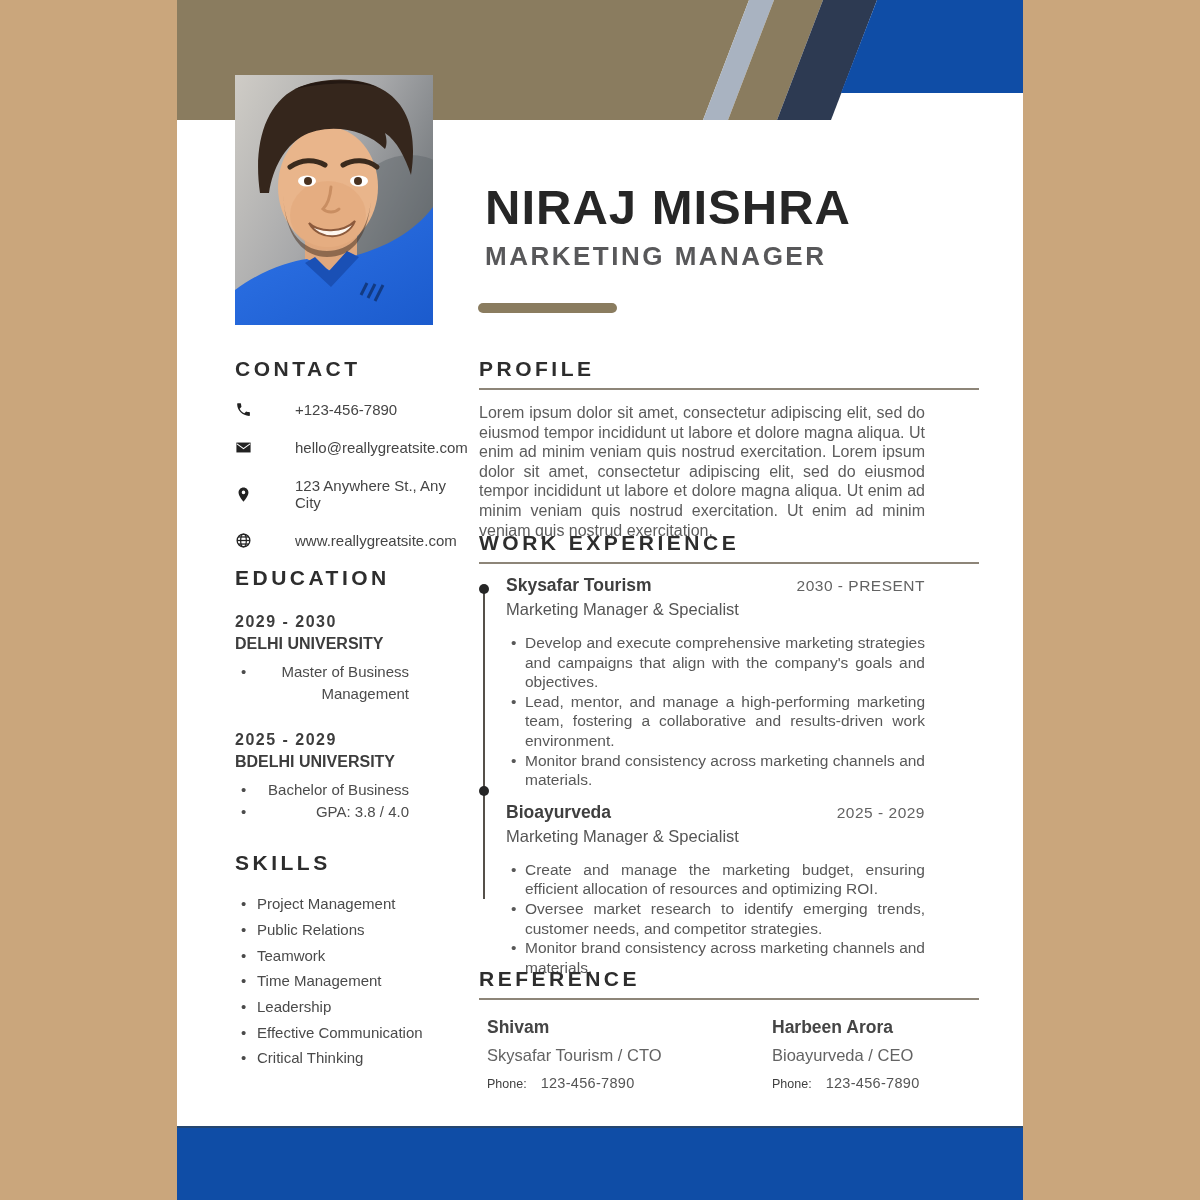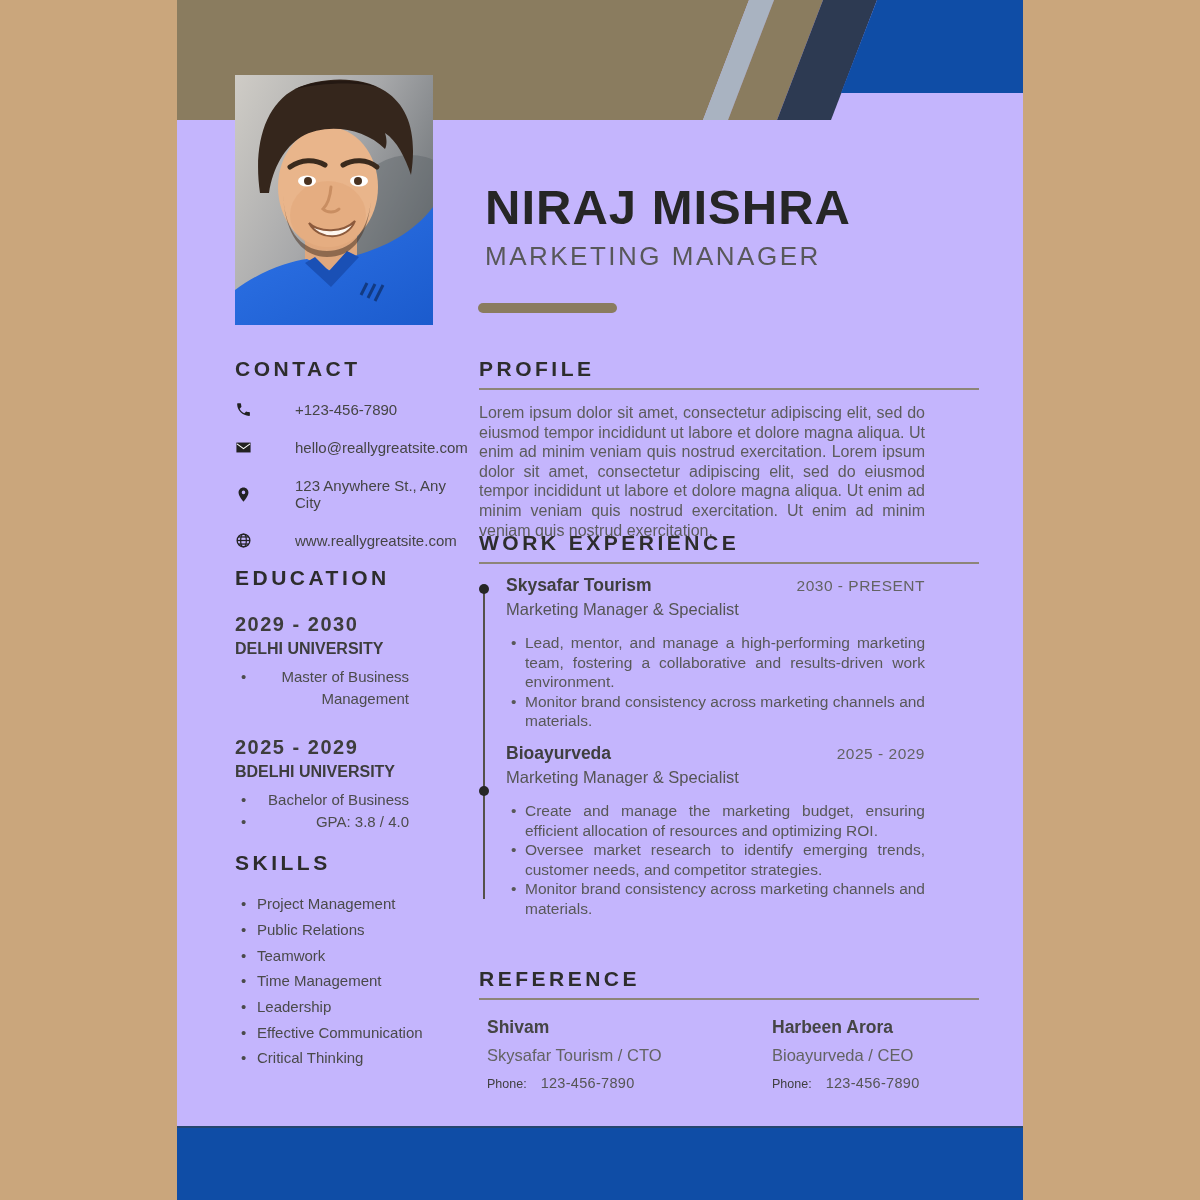--- a/index.html
+++ b/index.html
@@ -4,58 +4,58 @@
 <style>
   html,body{margin:0;padding:0;}
   body{
     width:1200px;height:1200px;
     background:#caa67c;
     font-family:"Liberation Sans", sans-serif;
     position:relative;overflow:hidden;
   }
   .page{
     position:absolute;left:177px;top:0;width:846px;height:1200px;
-    background:#c4b5fd;
+    background:#ffffff;
   }
   
   .banner{position:absolute;left:0;top:0;width:846px;height:125px;}
   
   .photo{
     position:absolute;left:58px;top:75px;width:198px;height:250px;
     overflow:hidden;background:#9aa0a4;
   }
   
   .name-block{position:absolute;left:308px;top:183px;width:500px;}
   .name{
     font-size:49px;font-weight:800;letter-spacing:1px;
     color:#262626;line-height:1;margin:0;
   }
   .job-title{
-    font-size:26px;font-weight:400;letter-spacing:2.5px;
+    font-size:26px;font-weight:700;letter-spacing:2.5px;
     color:#58585a;margin-top:9px;
   }
   .title-bar{
     width:139px;height:10px;border-radius:5px;
     background:#8a7c5f;margin-top:31px;margin-left:-7px;
   }
   
   .sec-heading{
     font-size:21px;font-weight:700;letter-spacing:3.5px;
     color:#2d2d2d;line-height:1.1;
   }
   .rule{height:2px;background:#8d8578;margin-top:8px;}
   
   .contact{position:absolute;left:58px;top:357px;width:222px;}
   .c-row{display:flex;align-items:center;margin-top:21px;gap:32px;}
   .c-row .cicon{width:17px;height:17px;flex:0 0 17px;margin-right:11px;display:inline-flex;}
   .c-row .ctext{font-size:15px;color:#454545;}
   .education{position:absolute;left:58px;top:566px;width:230px;}
   .edu-entry{margin-top:24px;}
   .edu-entry.second{margin-top:27px;}
-  .edu-years{font-size:20px;font-weight:700;letter-spacing:1.5px;color:#3d3d3d;}
+  .edu-years{font-size:16px;font-weight:700;letter-spacing:1.5px;color:#3d3d3d;}
   .edu-school{font-size:16px;font-weight:700;color:#3d3d3d;margin-top:4px;}
   .edu-bullets{margin:8px 0 0 0;padding:0 0 0 4px;list-style:none;width:170px;text-align:right;}
   .edu-bullets li{
     font-size:15px;color:#4c4c4c;line-height:21.5px;
     position:relative;padding-left:18px;
   }
   .edu-bullets li::before{content:"•";position:absolute;left:2px;color:#4c4c4c;}
   .skills{position:absolute;left:58px;top:851px;width:235px;}
   .skill-list{margin:17px 0 0 0;padding:0 0 0 4px;list-style:none;}
   .skill-list li{
@@ -258,20 +258,21 @@
       <div class="timeline-dot dot-1"></div>
       <div class="timeline-dot dot-2"></div>
 
       <div class="job">
         <div class="job-head">
           <span class="job-company">Skysafar Tourism</span>
           <span class="job-dates">2030 - PRESENT</span>
         </div>
         <div class="job-role">Marketing Manager &amp; Specialist</div>
         <ul class="job-bullets">
+          <li>Develop and execute comprehensive marketing strategies and campaigns that align with the company's goals and objectives.</li>
           <li>Lead, mentor, and manage a high-performing marketing team, fostering a collaborative and results-driven work environment.</li>
           <li>Monitor brand consistency across marketing channels and materials.</li>
         </ul>
       </div>
 
       <div class="job second">
         <div class="job-head">
           <span class="job-company">Bioayurveda</span>
           <span class="job-dates">2025 -  2029</span>
         </div>

